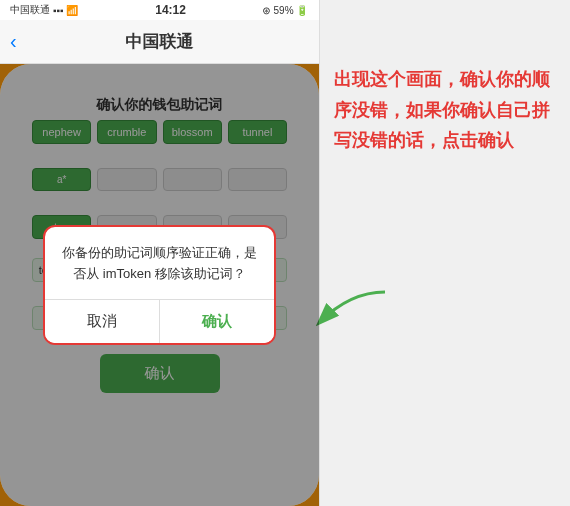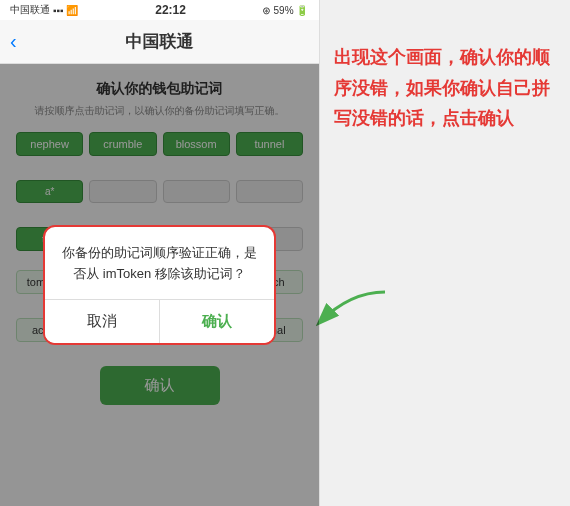--- a/index.html
+++ b/index.html
@@ -58,23 +58,24 @@
     .nav-title {
       font-size: 17px;
       font-weight: 600;
       color: #333;
     }
 
     
     .main-content {
       flex: 1;
       background: #f9f9f9;
-      padding: 16px;
+      padding: 32px;
       overflow: hidden;
       position: relative;
+      border-radius: 31px;
     }
 
     .page-heading {
       text-align: center;
       font-size: 14px;
       font-weight: 600;
       color: #333;
       margin-bottom: 6px;
     }
 
@@ -181,20 +182,21 @@
 
     
     .annotation-panel {
       flex: 1;
       padding: 12px 14px;
       display: flex;
       flex-direction: column;
       align-items: flex-start;
       justify-content: flex-start;
       position: relative;
+      margin-top: 22px;
     }
 
     .annotation-text {
       font-size: 18px;
       font-weight: bold;
       color: #e53935;
       line-height: 1.7;
       margin-top: 30px;
     }
 
@@ -213,37 +215,36 @@
 <body>
 
 <div class="phone-frame">
 
   <div class="status-bar">
     <div class="status-left">
       <span>中国联通</span>
       <span>▪▪▪</span>
       <span>📶</span>
     </div>
-    <div style="font-weight:600;font-size:12px;">22:12</div>
+    <div style="font-weight:600;font-size:12px;">14:12</div>
     <div class="status-right">
       <span>⊛</span>
       <span>59%</span>
       <span>🔋</span>
     </div>
   </div>
 
   <div class="nav-bar">
     <span class="nav-back">‹</span>
     <span class="nav-title">中国联通</span>
   </div>
 
   <div class="main-content">
 
     <div class="page-heading">确认你的钱包助记词</div>
-    <div class="page-desc">请按顺序点击助记词，以确认你的备份助记词填写正确。</div>
 
     <div class="word-grid">
       <div class="word-chip selected">nephew</div>
       <div class="word-chip selected">crumble</div>
       <div class="word-chip selected">blossom</div>
       <div class="word-chip selected">tunnel</div>
     </div>
 
     <div class="word-grid">
       <div class="word-chip selected" style="font-size:10px;">a*</div>

